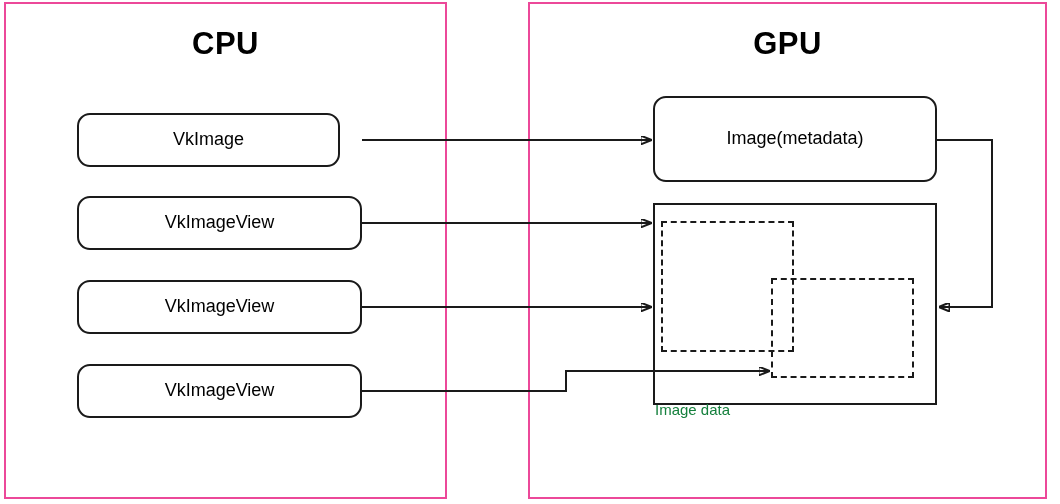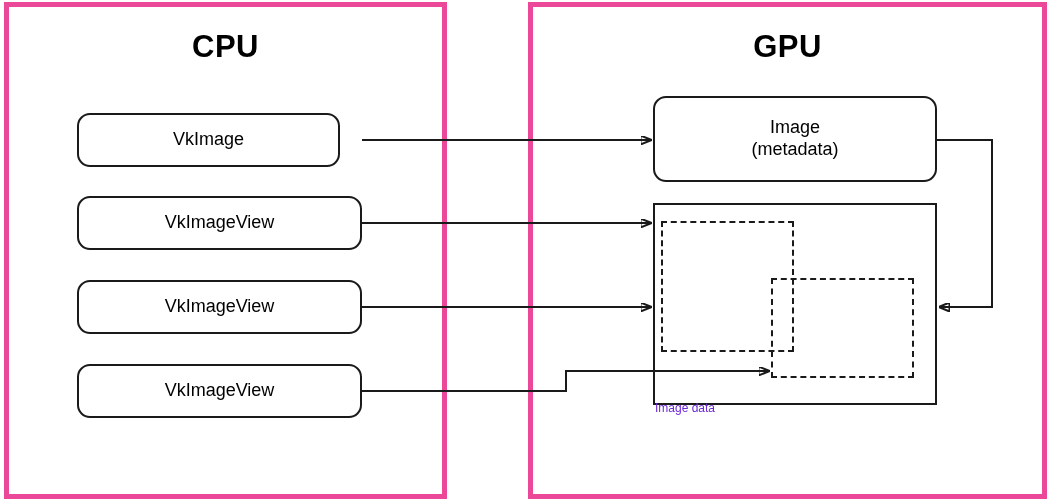--- a/index.html
+++ b/index.html
@@ -10,21 +10,21 @@
   #canvas {
     position: relative;
     width: 1060px;
     height: 504px;
     background: #ffffff;
     font-family: "Liberation Sans", sans-serif;
     overflow: hidden;
   }
   .panel {
     position: absolute;
-    border: 5px solid #ec4899;
+    border: 2px solid #ec4899;
     background: #ffffff;
     box-sizing: border-box;
   }
   #cpu-panel { left: 4px;   top: 2px; width: 443px; height: 497px; }
   #gpu-panel { left: 528px; top: 2px; width: 519px; height: 497px; }
 
   .panel-title {
     position: absolute;
     width: 100%;
     text-align: center;
@@ -59,22 +59,22 @@
 
   .dashbox {
     position: absolute;
     border: 2px dashed #1a1a1a;
     background: transparent;
     box-sizing: border-box;
   }
 
   .caption {
     position: absolute;
-    font-size: 12px;
-    color: #6d28d9;
+    font-size: 15px;
+    color: #15803d;
     white-space: nowrap;
   }
 
   svg#wires {
     position: absolute;
     left: 0;
     top: 0;
     width: 1060px;
     height: 504px;
     pointer-events: none;
@@ -99,21 +99,21 @@
   </div>
 
   <div class="rbox" style="left:77px; top:113px; width:263px; height:54px;">VkImage</div>
 
   <div class="rbox" style="left:77px; top:196px; width:285px; height:54px;">VkImageView</div>
 
   <div class="rbox" style="left:77px; top:280px; width:285px; height:54px;">VkImageView</div>
 
   <div class="rbox" style="left:77px; top:364px; width:285px; height:54px;">VkImageView</div>
 
-  <div class="rbox" style="left:653px; top:96px; width:284px; height:86px; flex-direction:column;">
+  <div class="rbox" style="left:653px; top:96px; width:284px; height:86px; flex-direction:row;">
     <span>Image</span>
     <span>(metadata)</span>
   </div>
 
   <div class="sqbox" style="left:653px; top:203px; width:284px; height:202px;"></div>
 
   <div class="dashbox" style="left:661px; top:221px; width:133px; height:131px;"></div>
   <div class="dashbox" style="left:771px; top:278px; width:143px; height:100px;"></div>
 
   <div class="caption" style="left:655px; top:401px;">Image data</div>

